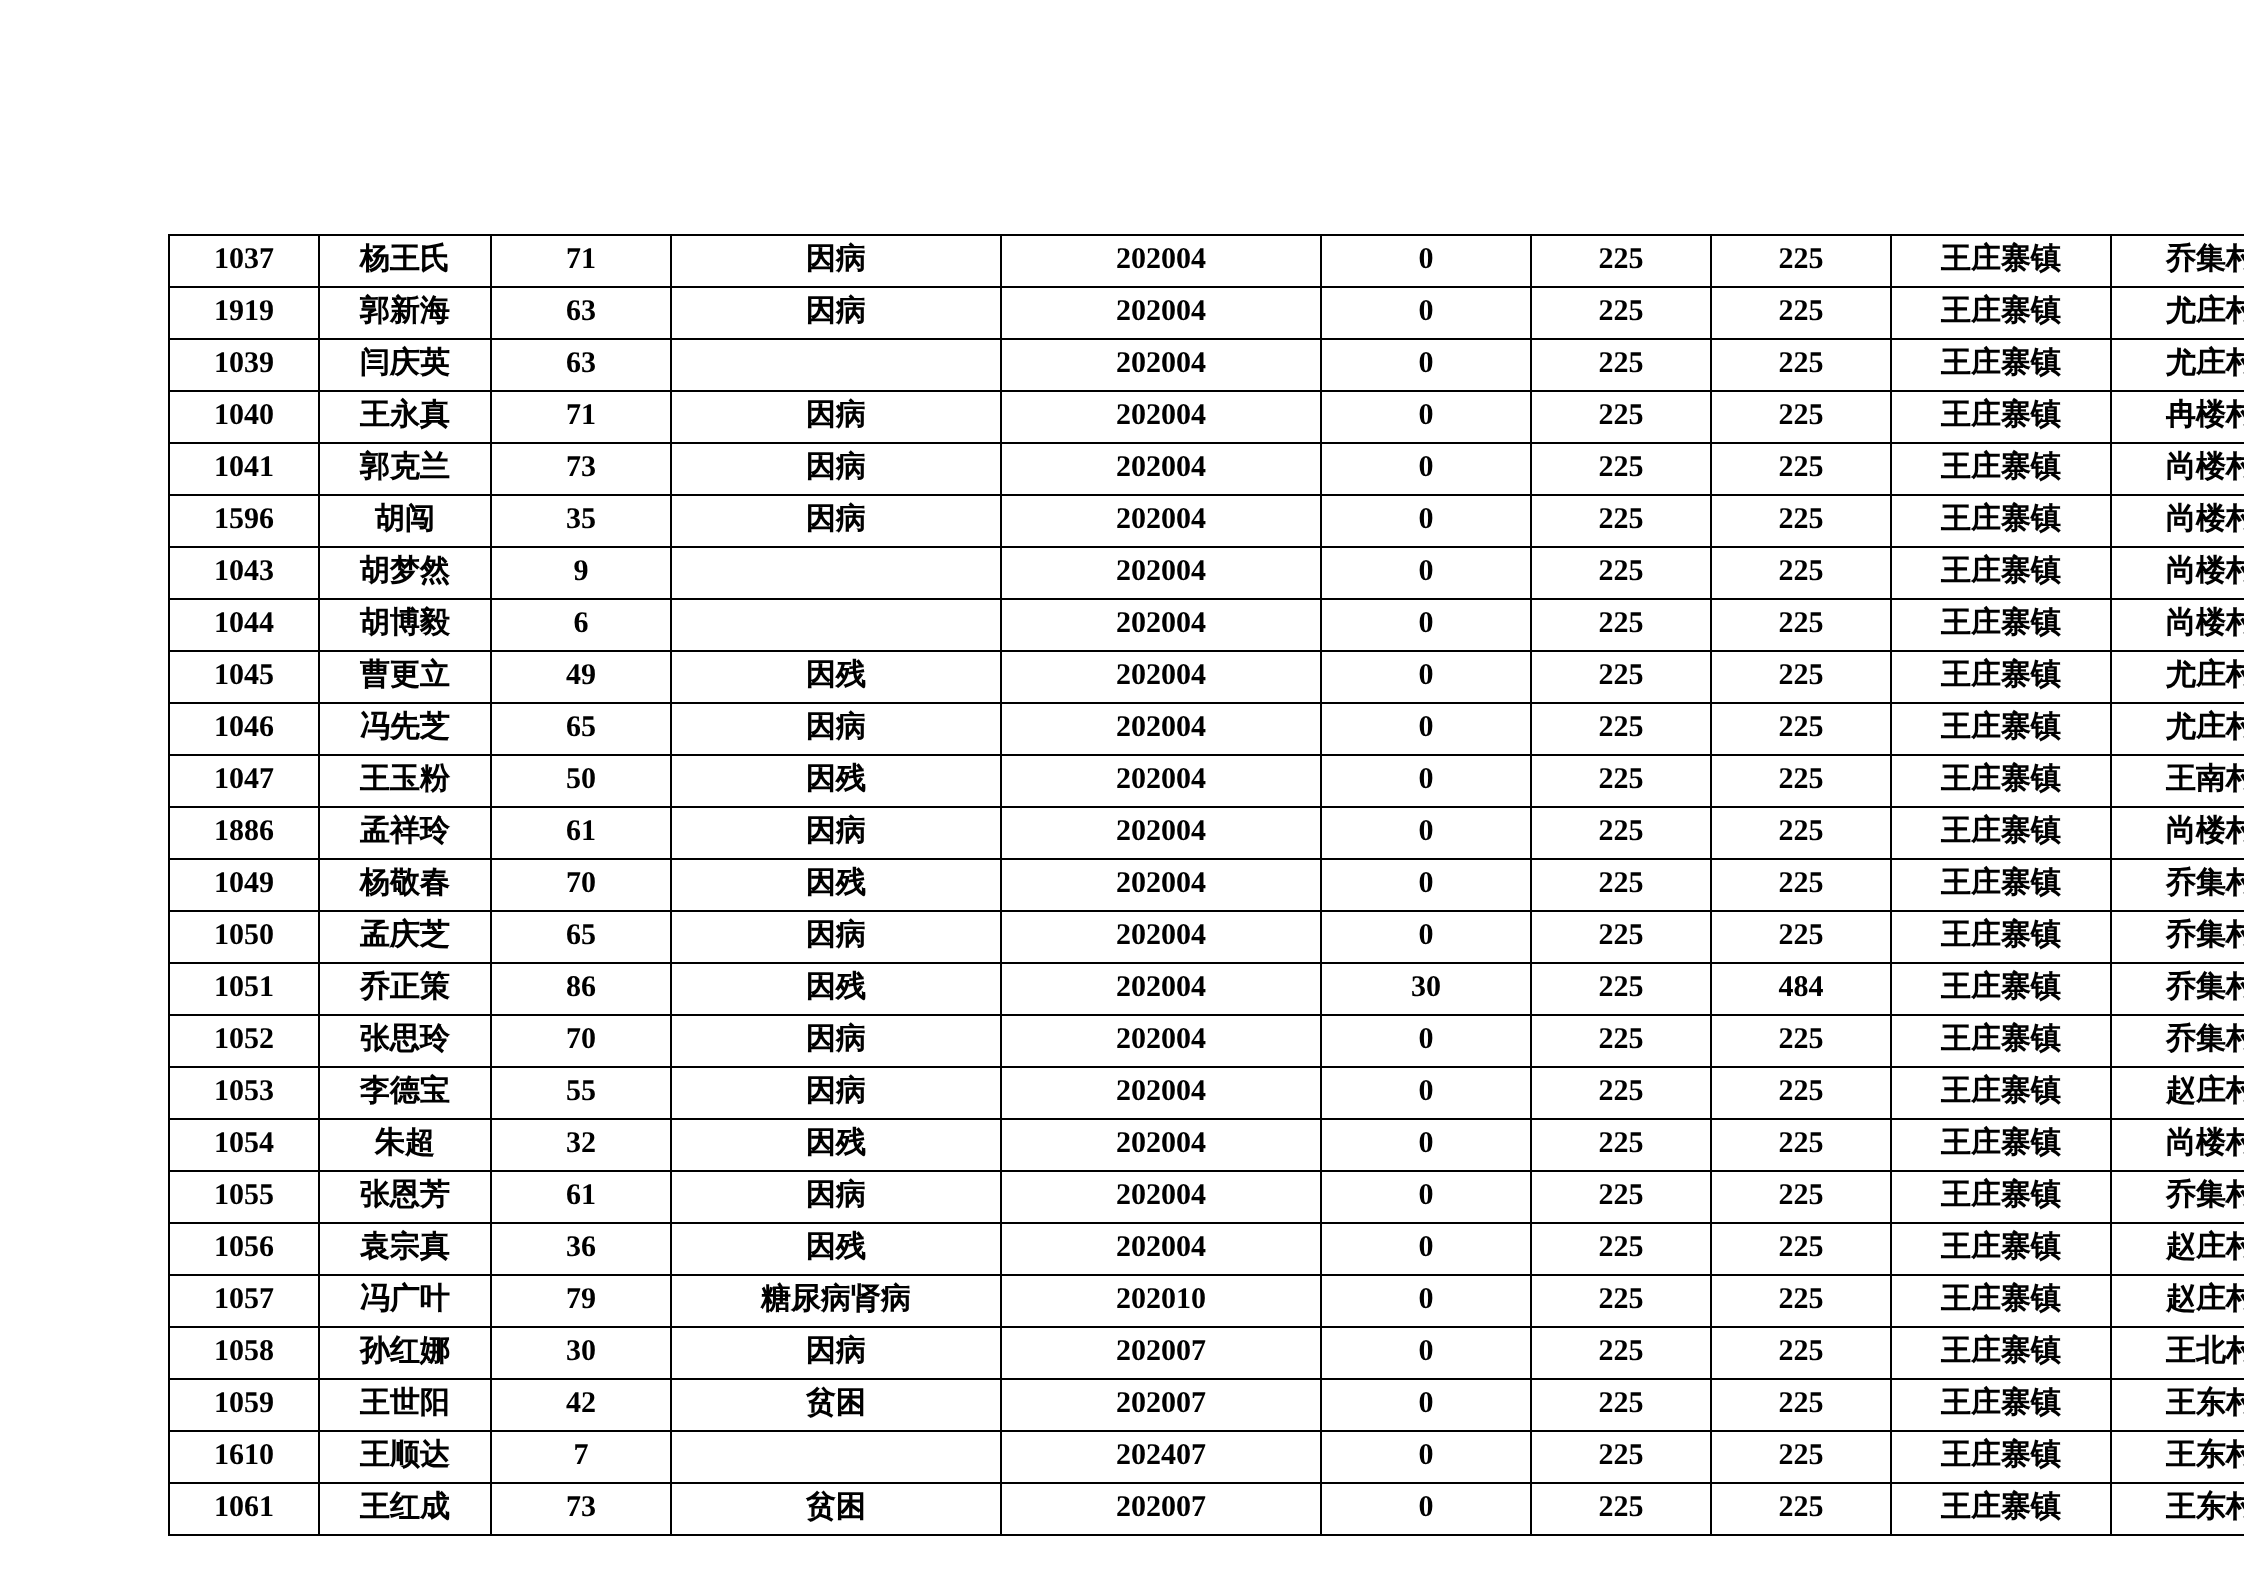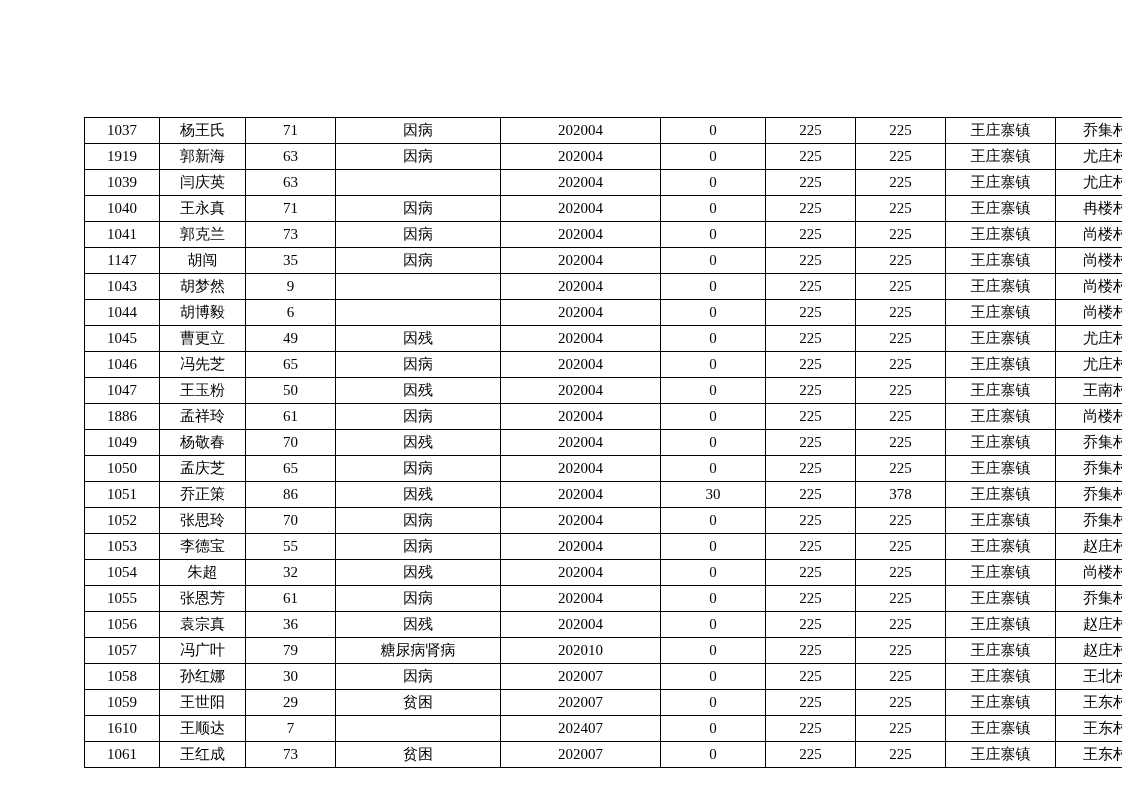--- a/index.html
+++ b/index.html
@@ -15,20 +15,21 @@
     position: relative;
     overflow: hidden;
   }
   .page {
     position: absolute;
     left: 0;
     top: 0;
     width: 1122px;
     height: 793px;
     background: #ffffff;
+    font-weight: bold;
   }
   .table-wrap {
     position: absolute;
     left: 84px;
     top: 117px;
     width: 955px;
   }
   table.data-table {
     border-collapse: collapse;
     width: 955px;
@@ -130,21 +131,21 @@
             <td>73</td>
             <td>因病</td>
             <td>202004</td>
             <td>0</td>
             <td>225</td>
             <td>225</td>
             <td>王庄寨镇</td>
             <td>尚楼村</td>
           </tr>
           <tr>
-            <td>1147</td>
+            <td>1596</td>
             <td>胡闯</td>
             <td>35</td>
             <td>因病</td>
             <td>202004</td>
             <td>0</td>
             <td>225</td>
             <td>225</td>
             <td>王庄寨镇</td>
             <td>尚楼村</td>
           </tr>
@@ -245,21 +246,21 @@
             <td>乔集村</td>
           </tr>
           <tr>
             <td>1051</td>
             <td>乔正策</td>
             <td>86</td>
             <td>因残</td>
             <td>202004</td>
             <td>30</td>
             <td>225</td>
-            <td>378</td>
+            <td>484</td>
             <td>王庄寨镇</td>
             <td>乔集村</td>
           </tr>
           <tr>
             <td>1052</td>
             <td>张思玲</td>
             <td>70</td>
             <td>因病</td>
             <td>202004</td>
             <td>0</td>
@@ -336,21 +337,21 @@
             <td>202007</td>
             <td>0</td>
             <td>225</td>
             <td>225</td>
             <td>王庄寨镇</td>
             <td>王北村</td>
           </tr>
           <tr>
             <td>1059</td>
             <td>王世阳</td>
-            <td>29</td>
+            <td>42</td>
             <td>贫困</td>
             <td>202007</td>
             <td>0</td>
             <td>225</td>
             <td>225</td>
             <td>王庄寨镇</td>
             <td>王东村</td>
           </tr>
           <tr>
             <td>1610</td>

